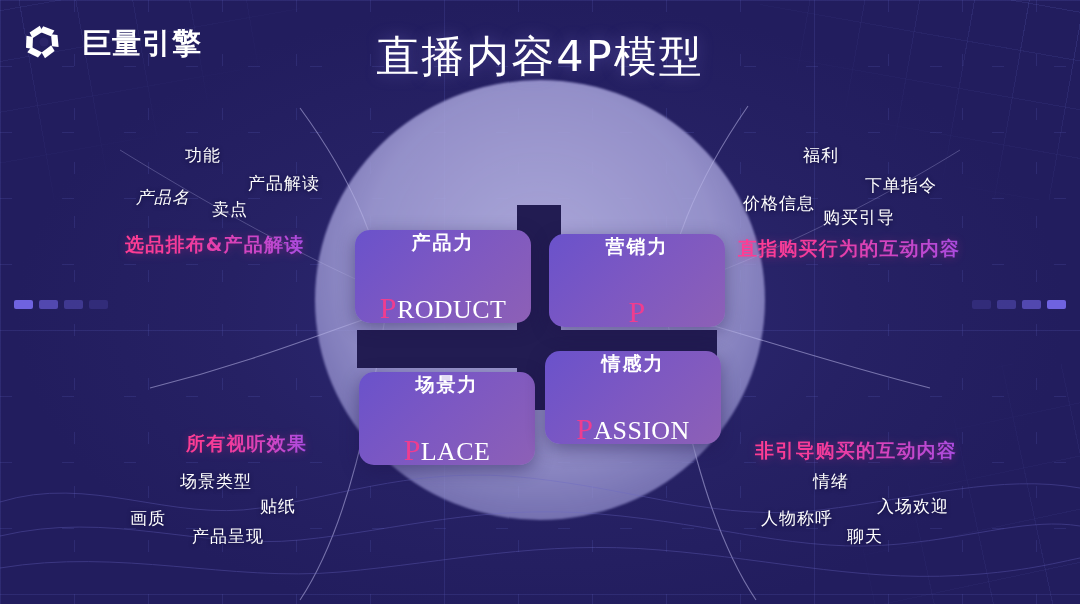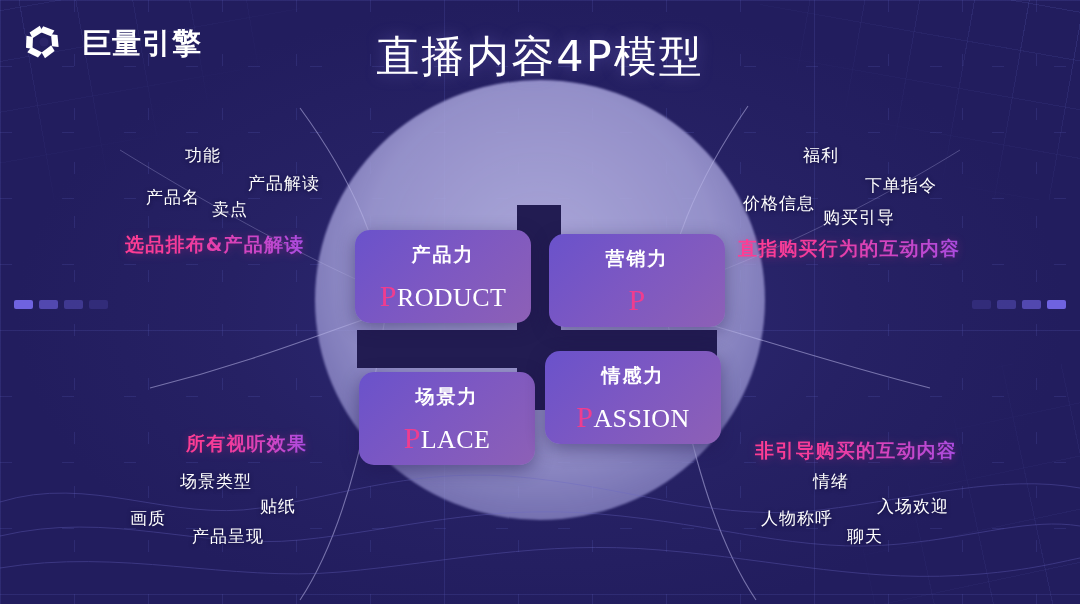--- a/index.html
+++ b/index.html
@@ -128,21 +128,21 @@
   .dashes.right{ right:14px; }
   .dashes i{ display:block; width:19px; height:9px; border-radius:2px; background:#6f63e0; }
 
   
   .cards{ position:absolute; left:355px; top:230px; width:370px; height:210px; }
   .card{
     position:absolute; width:176px; height:93px;
     border-radius:15px;
     background:linear-gradient(135deg,#6a52cb 0%,#7d58c2 48%,#8d60b6 100%);
     box-shadow:0 5px 18px rgba(30,20,75,.45);
-    display:flex; flex-direction:column; align-items:center; justify-content:center;
+    display:flex; flex-direction:column; align-items:center; justify-content:space-between;
     gap:12px;
   }
   .card.c1{ left:0;    top:0;   }
   .card.c2{ left:194px;top:4px; }
   .card.c3{ left:4px;  top:142px; }
   .card.c4{ left:190px;top:121px; }
   .card-cn{
     color:#fff; font-size:19px; font-weight:700; letter-spacing:2px;
     font-family:"DejaVu Sans","Liberation Sans",sans-serif;
   }
@@ -299,21 +299,21 @@
       <span class="card-en">
         <span class="lead">P</span>
         <span class="rest">ASSION</span>
       </span>
     </div>
   </div>
 
   <div class="quad q-tl">
     <span class="kw" style="left:75px;  top:6px;">功能</span>
     <span class="kw" style="left:138px; top:34px;">产品解读</span>
-    <span class="kw" style="left:36px;  top:48px;">产品名</span>
+    <span class="kw" style="left:26px;  top:48px;font-style:italic;">产品名</span>
     <span class="kw" style="left:102px; top:60px;">卖点</span>
     <span class="head" style="left:15px; top:94px;">选品排布&amp;产品解读</span>
   </div>
 
   <div class="quad q-tr">
     <span class="kw" style="left:68px;  top:6px;">福利</span>
     <span class="kw" style="left:130px; top:36px;">下单指令</span>
     <span class="kw" style="left:8px;   top:54px;">价格信息</span>
     <span class="kw" style="left:88px;  top:68px;">购买引导</span>
     <span class="head" style="left:3px;  top:98px;">直指购买行为的互动内容</span>

